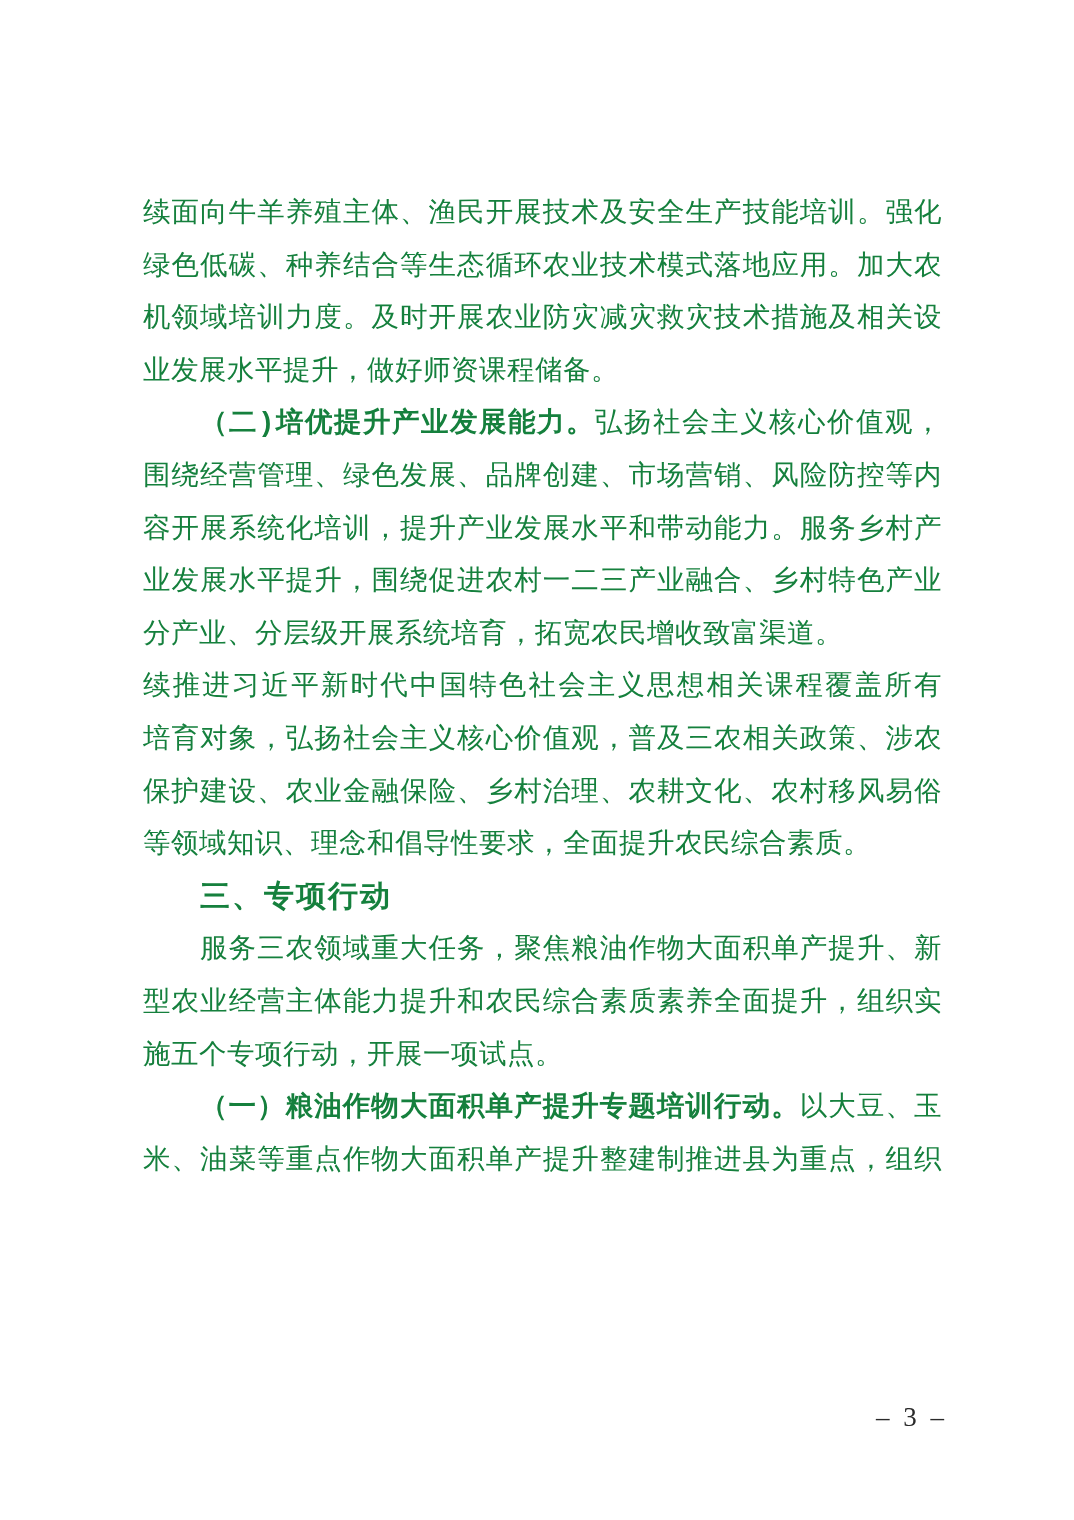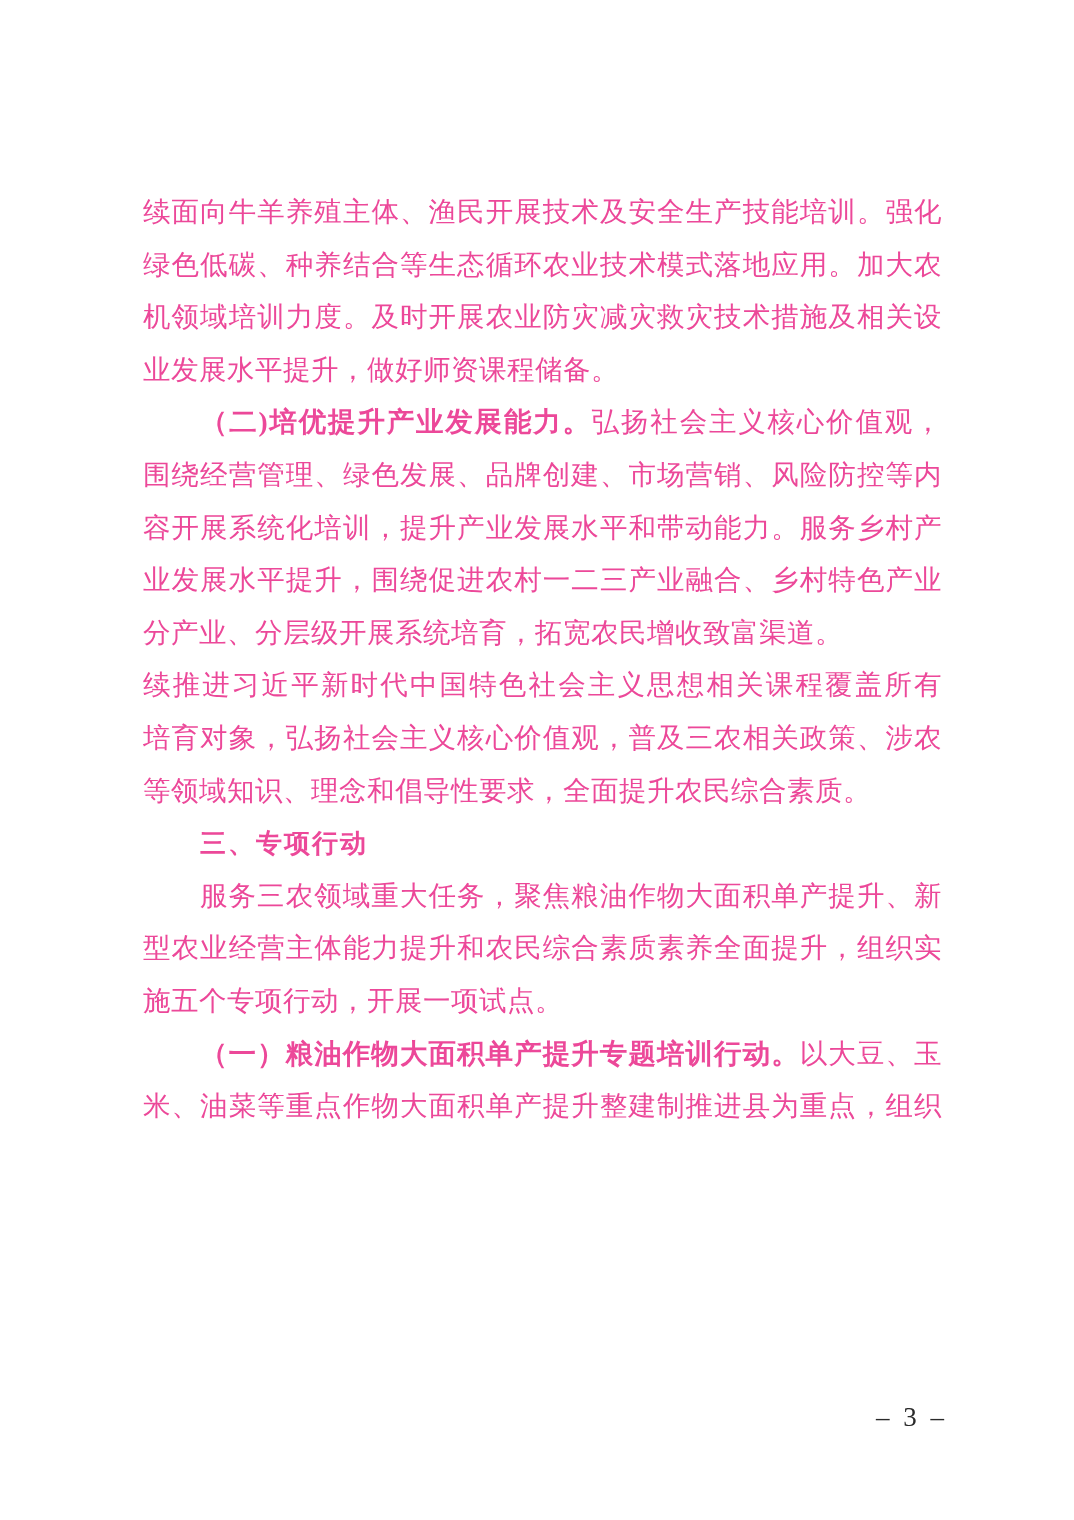--- a/index.html
+++ b/index.html
@@ -19,38 +19,39 @@
   .content {
     position: absolute;
     left: 143px;
     top: 186px;
     width: 799px;
   }
   .line {
     font-size: 27.5px;
     line-height: 52.6px;
     height: 52.6px;
-    color: #ec4899;
+    color: #15803d;
     text-align: left;
     letter-spacing: 0.5px;
     white-space: normal;
   }
   .line.justify {
     text-align: justify;
     text-align-last: justify;
   }
   .line.indent {
     text-indent: 57px;
   }
   .line .seg.bold {
     font-weight: 700;
+    font-family: Liberation Mono, monospace;
   }
   .line.heading {
     font-family: "Liberation Sans", "DejaVu Sans", sans-serif;
-    font-size: 26px;
+    font-size: 30px;
     font-weight: 700;
     letter-spacing: 2px;
   }
   .page-footer {
     position: absolute;
     top: 1402px;
     right: 130px;
     font-size: 27px;
     color: #2a2a2a;
     font-family: "Liberation Serif", "DejaVu Serif", serif;
@@ -67,20 +68,21 @@
       <div class="line justify"><span class="seg">绿色低碳、种养结合等生态循环农业技术模式落地应用。加大农</span></div>
       <div class="line justify"><span class="seg">机领域培训力度。及时开展农业防灾减灾救灾技术措施及相关设</span></div>
       <div class="line"><span class="seg">业发展水平提升，做好师资课程储备。</span></div>
       <div class="line indent justify"><span class="seg bold">（二)培优提升产业发展能力。</span><span class="seg">弘扬社会主义核心价值观，</span></div>
       <div class="line justify"><span class="seg">围绕经营管理、绿色发展、品牌创建、市场营销、风险防控等内</span></div>
       <div class="line justify"><span class="seg">容开展系统化培训，提升产业发展水平和带动能力。服务乡村产</span></div>
       <div class="line justify"><span class="seg">业发展水平提升，围绕促进农村一二三产业融合、乡村特色产业</span></div>
       <div class="line"><span class="seg">分产业、分层级开展系统培育，拓宽农民增收致富渠道。</span></div>
       <div class="line justify"><span class="seg">续推进习近平新时代中国特色社会主义思想相关课程覆盖所有</span></div>
       <div class="line justify"><span class="seg">培育对象，弘扬社会主义核心价值观，普及三农相关政策、涉农</span></div>
+      <div class="line justify"><span class="seg">保护建设、农业金融保险、乡村治理、农耕文化、农村移风易俗</span></div>
       <div class="line"><span class="seg">等领域知识、理念和倡导性要求，全面提升农民综合素质。</span></div>
       <div class="line heading indent"><span class="seg bold">三、专项行动</span></div>
       <div class="line indent justify"><span class="seg">服务三农领域重大任务，聚焦粮油作物大面积单产提升、新</span></div>
       <div class="line justify"><span class="seg">型农业经营主体能力提升和农民综合素质素养全面提升，组织实</span></div>
       <div class="line"><span class="seg">施五个专项行动，开展一项试点。</span></div>
       <div class="line indent justify"><span class="seg bold">（一）粮油作物大面积单产提升专题培训行动。</span><span class="seg">以大豆、玉</span></div>
       <div class="line justify"><span class="seg">米、油菜等重点作物大面积单产提升整建制推进县为重点，组织</span></div>
     </main>
   <footer class="page-footer">
     <span>– 3 –</span>

